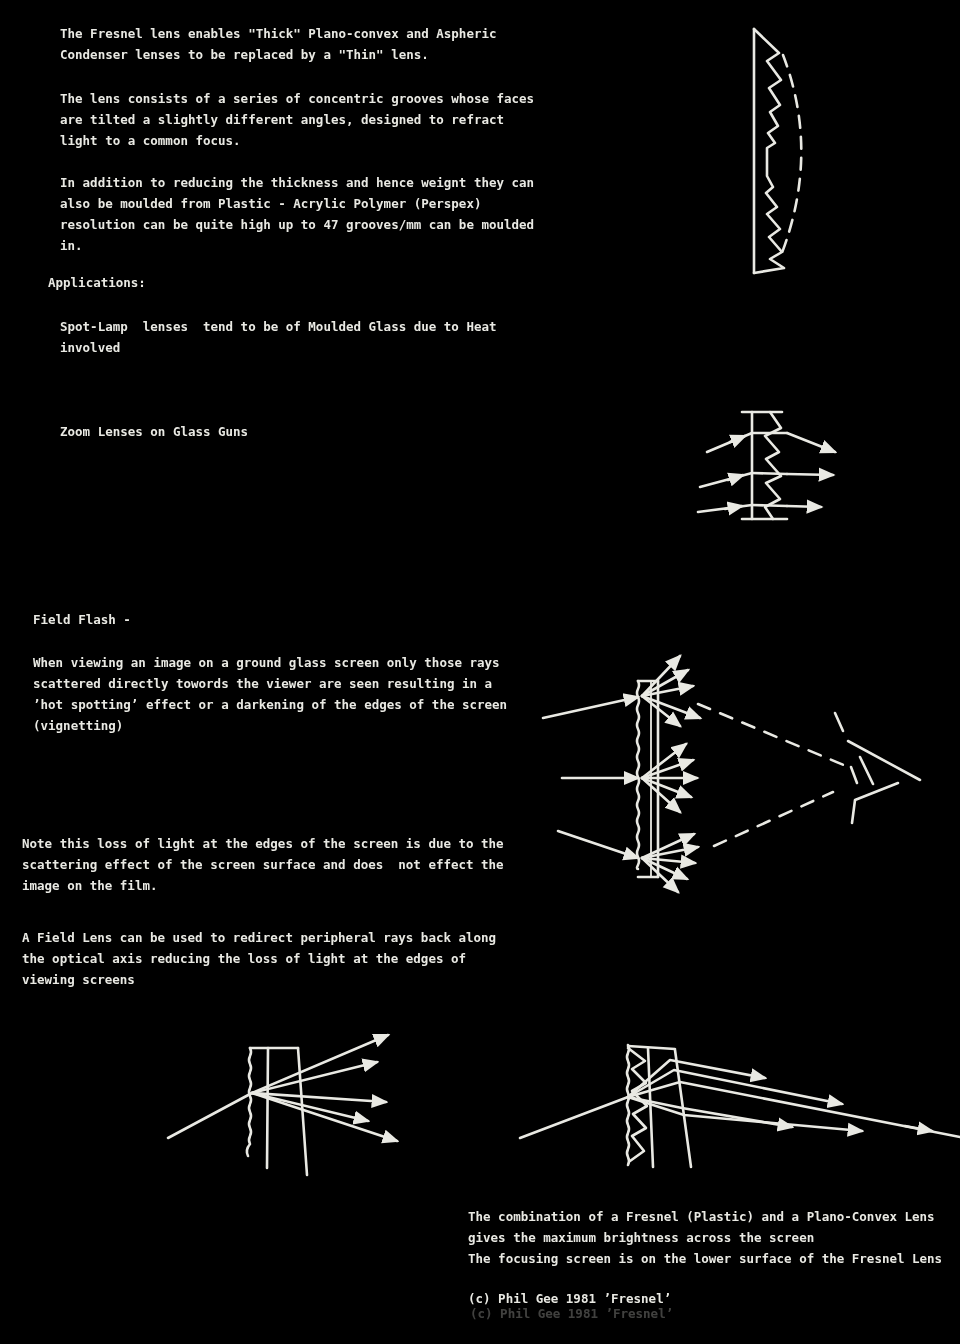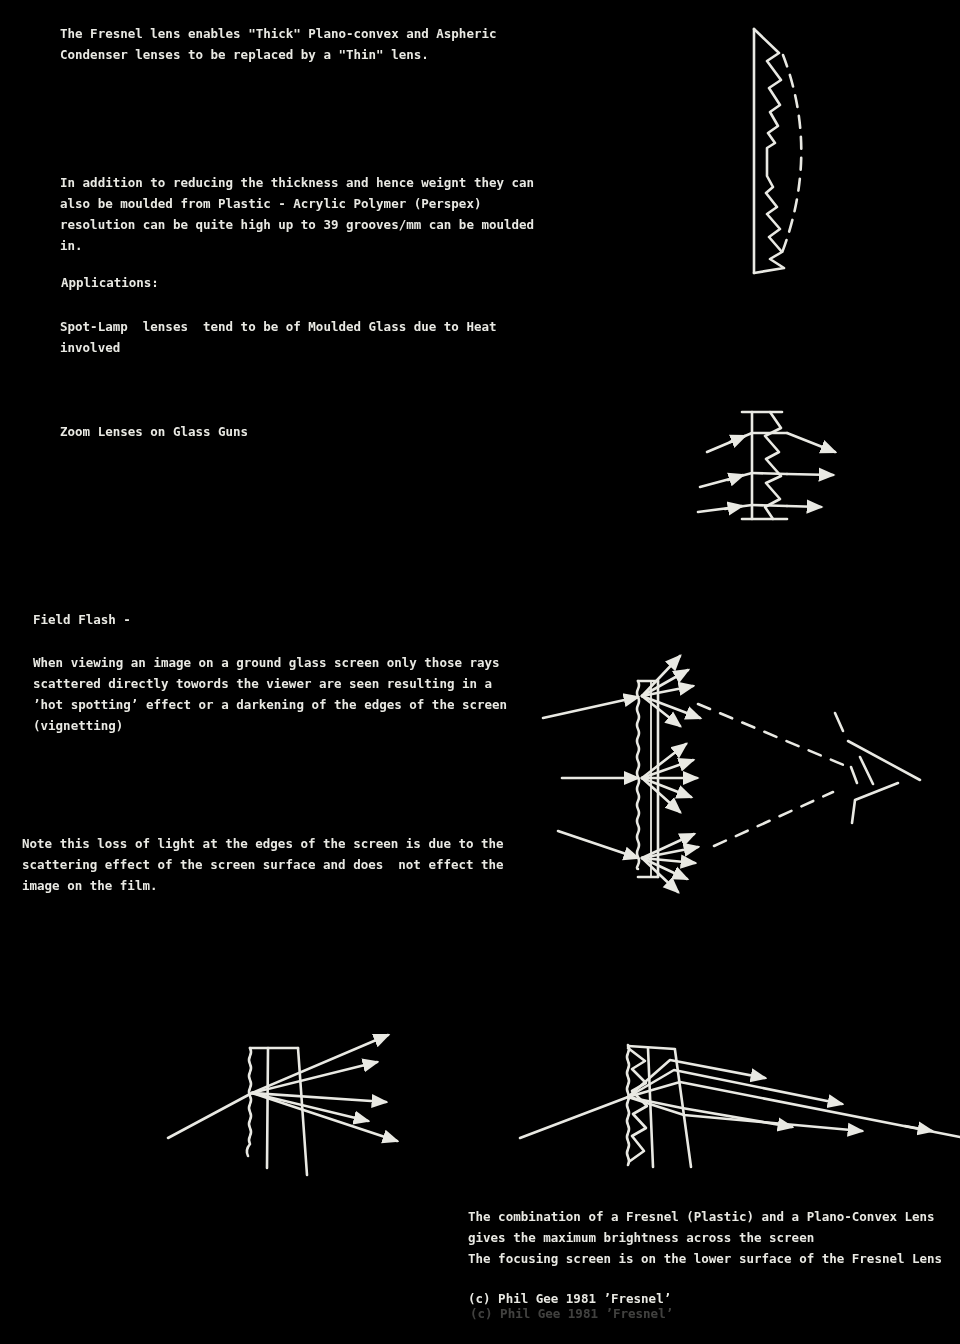--- a/index.html
+++ b/index.html
@@ -23,36 +23,42 @@
   <svg width="0" height="0" style="position:absolute">
     <defs>
       <marker id="ah" viewBox="0 0 10 10" refX="8.5" refY="5" markerWidth="6.5" markerHeight="6.5" orient="auto">
         <path d="M0 0.8 L10 5 L0 9.2 z" fill="#e9e9e3"></path>
       </marker>
     </defs>
   </svg>
 
   <div class="txt" style="left:60px;top:23px">The Fresnel lens enables "Thick" Plano-convex and Aspheric
 Condenser lenses to be replaced by a "Thin" lens.</div>
+  <div class="txt" style="left:60px;top:88px">The lens consists of a series of concentric grooves whose faces
+are tilted a slightly different angles, designed to refract
+light to a common focus.</div>
   <div class="txt" style="left:60px;top:172px">In addition to reducing the thickness and hence weignt they can
 also be moulded from Plastic - Acrylic Polymer (Perspex)
-resolution can be quite high up to 39 grooves/mm can be moulded
+resolution can be quite high up to 47 grooves/mm can be moulded
 in.</div>
-  <div class="txt" style="left:61px;top:272px">Applications:</div>
+  <div class="txt" style="left:48px;top:272px">Applications:</div>
   <div class="txt" style="left:60px;top:316px">Spot-Lamp  lenses  tend to be of Moulded Glass due to Heat
 involved</div>
   <div class="txt" style="left:60px;top:421px">Zoom Lenses on Glass Guns</div>
   <div class="txt" style="left:33px;top:609px">Field Flash -</div>
   <div class="txt" style="left:33px;top:652px">When viewing an image on a ground glass screen only those rays
 scattered directly towords the viewer are seen resulting in a
 ’hot spotting’ effect or a darkening of the edges of the screen
 (vignetting)</div>
   <div class="txt" style="left:22px;top:833px">Note this loss of light at the edges of the screen is due to the
 scattering effect of the screen surface and does  not effect the
 image on the film.</div>
+  <div class="txt" style="left:22px;top:927px">A Field Lens can be used to redirect peripheral rays back along
+the optical axis reducing the loss of light at the edges of
+viewing screens</div>
   <div class="txt" style="left:468px;top:1206px">The combination of a Fresnel (Plastic) and a Plano-Convex Lens
 gives the maximum brightness across the screen
 The focusing screen is on the lower surface of the Fresnel Lens</div>
   <div class="txt" style="left:468px;top:1288px">(c) Phil Gee 1981 ’Fresnel’</div>
   <div class="txt ghost" style="left:470px;top:1303px">(c) Phil Gee 1981 ’Fresnel’</div>
 
   <svg class="diagram" style="left:720px;top:15px" width="160" height="280" viewBox="0 0 160 280">
     <g>
       <path class="s" d="M34 14 L34 258"></path>
       <path class="s" d="M34 14 L59 38 L47 46 L61 65 L49 73 L60 90 L50 97 L58 111 L48 118 L55 128 L47 133 L47 161 L53 172 L46 178 L57 192 L47 199 L60 214 L49 222 L62 237 L50 244 L64 253 L34 258"></path>

